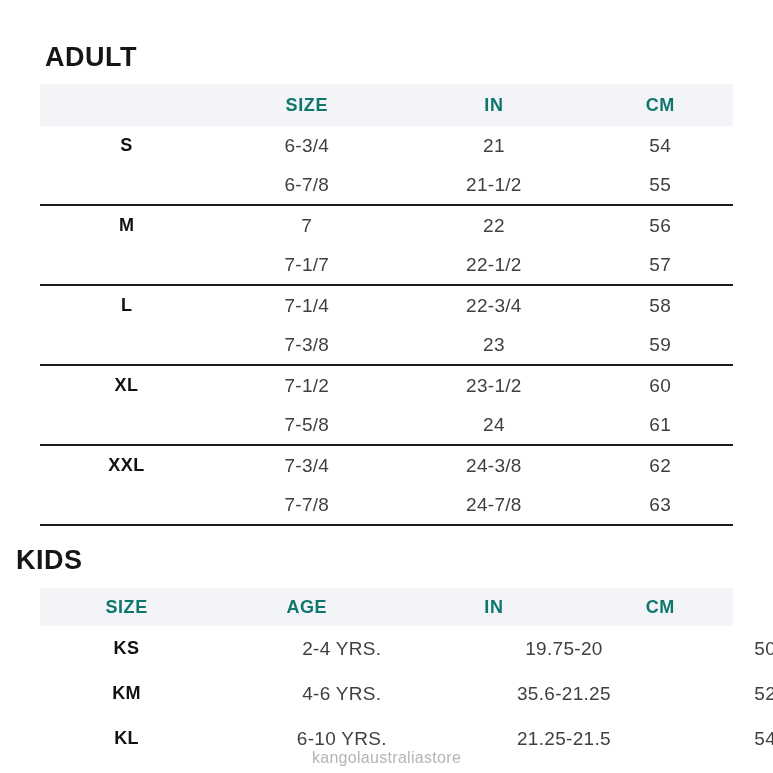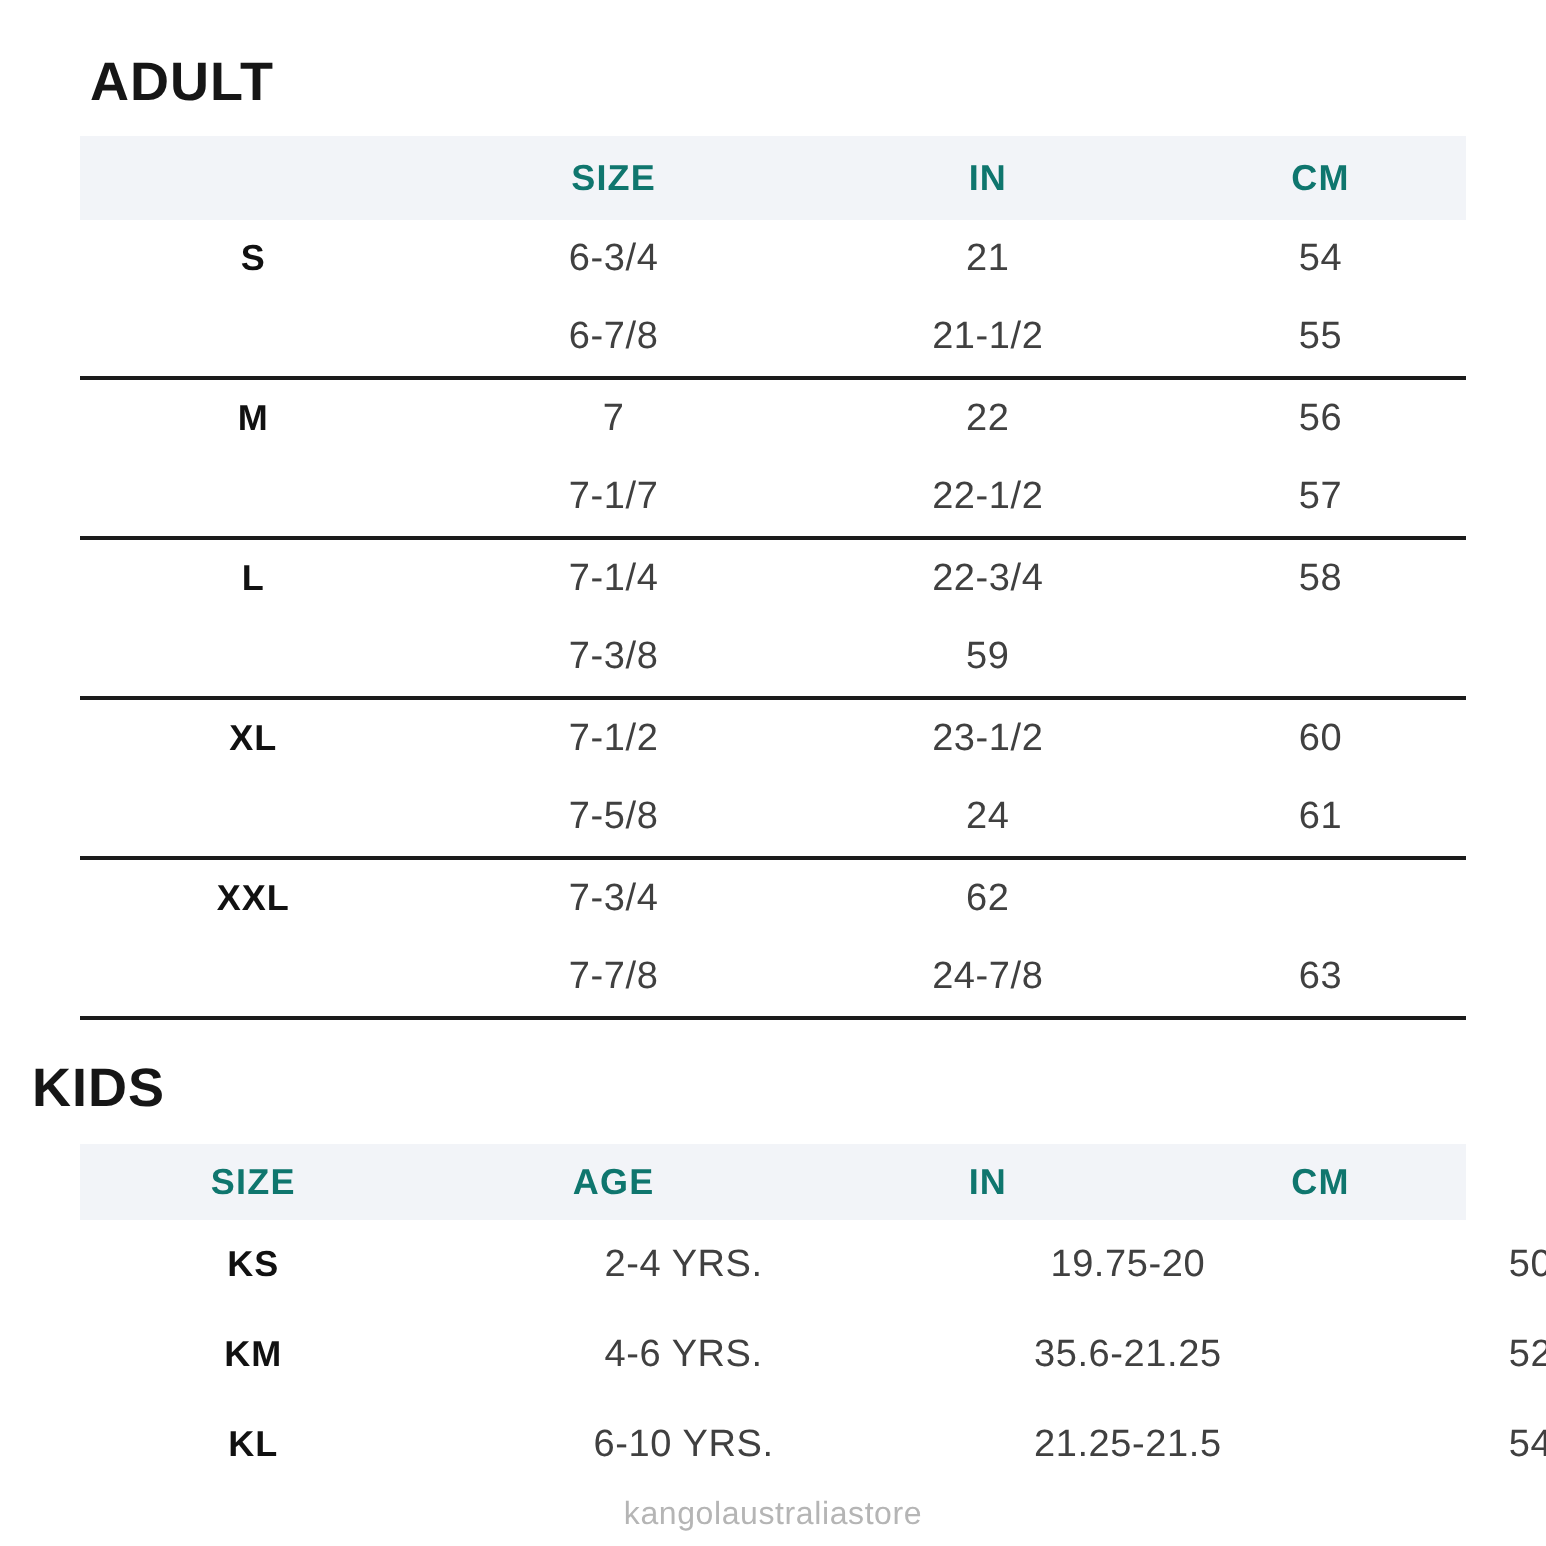--- a/index.html
+++ b/index.html
@@ -14,21 +14,21 @@
   }
   .section-title {
     margin: 0;
     padding: 0 0 0 45px;
     font-size: 27px;
     line-height: 30px;
     font-weight: 800;
     letter-spacing: 0.5px;
     color: #161616;
   }
-  .section-title.adult { padding-top: 26px; }
+  .section-title.adult { padding-top: 42px; }
   .section-title.kids  { padding-top: 18px; line-height: 32px; padding-left: 16px; }
 
   .table { margin: 12px 40px 0 40px; }
   .thead {
     display: grid;
     grid-template-columns: 25% 27% 27% 21%;
     align-items: center;
     background: #f2f4f8;
     height: 42px;
   }
@@ -119,20 +119,21 @@
     <div class="group">
       <div class="tr">
         <div class="td label">L</div>
         <div class="td">7-1/4</div>
         <div class="td">22-3/4</div>
         <div class="td">58</div>
       </div>
       <div class="tr">
         <div class="td label"></div>
         <div class="td">7-3/8</div>
+        <div class="td">23</div>
         <div class="td">59</div>
       </div>
     </div>
 
     <div class="group">
       <div class="tr">
         <div class="td label">XL</div>
         <div class="td">7-1/2</div>
         <div class="td">23-1/2</div>
         <div class="td">60</div>
@@ -142,20 +143,21 @@
         <div class="td">7-5/8</div>
         <div class="td">24</div>
         <div class="td">61</div>
       </div>
     </div>
 
     <div class="group">
       <div class="tr">
         <div class="td label">XXL</div>
         <div class="td">7-3/4</div>
+        <div class="td">24-3/8</div>
         <div class="td">62</div>
       </div>
       <div class="tr">
         <div class="td label"></div>
         <div class="td">7-7/8</div>
         <div class="td">24-7/8</div>
         <div class="td">63</div>
       </div>
     </div>
   </div>

